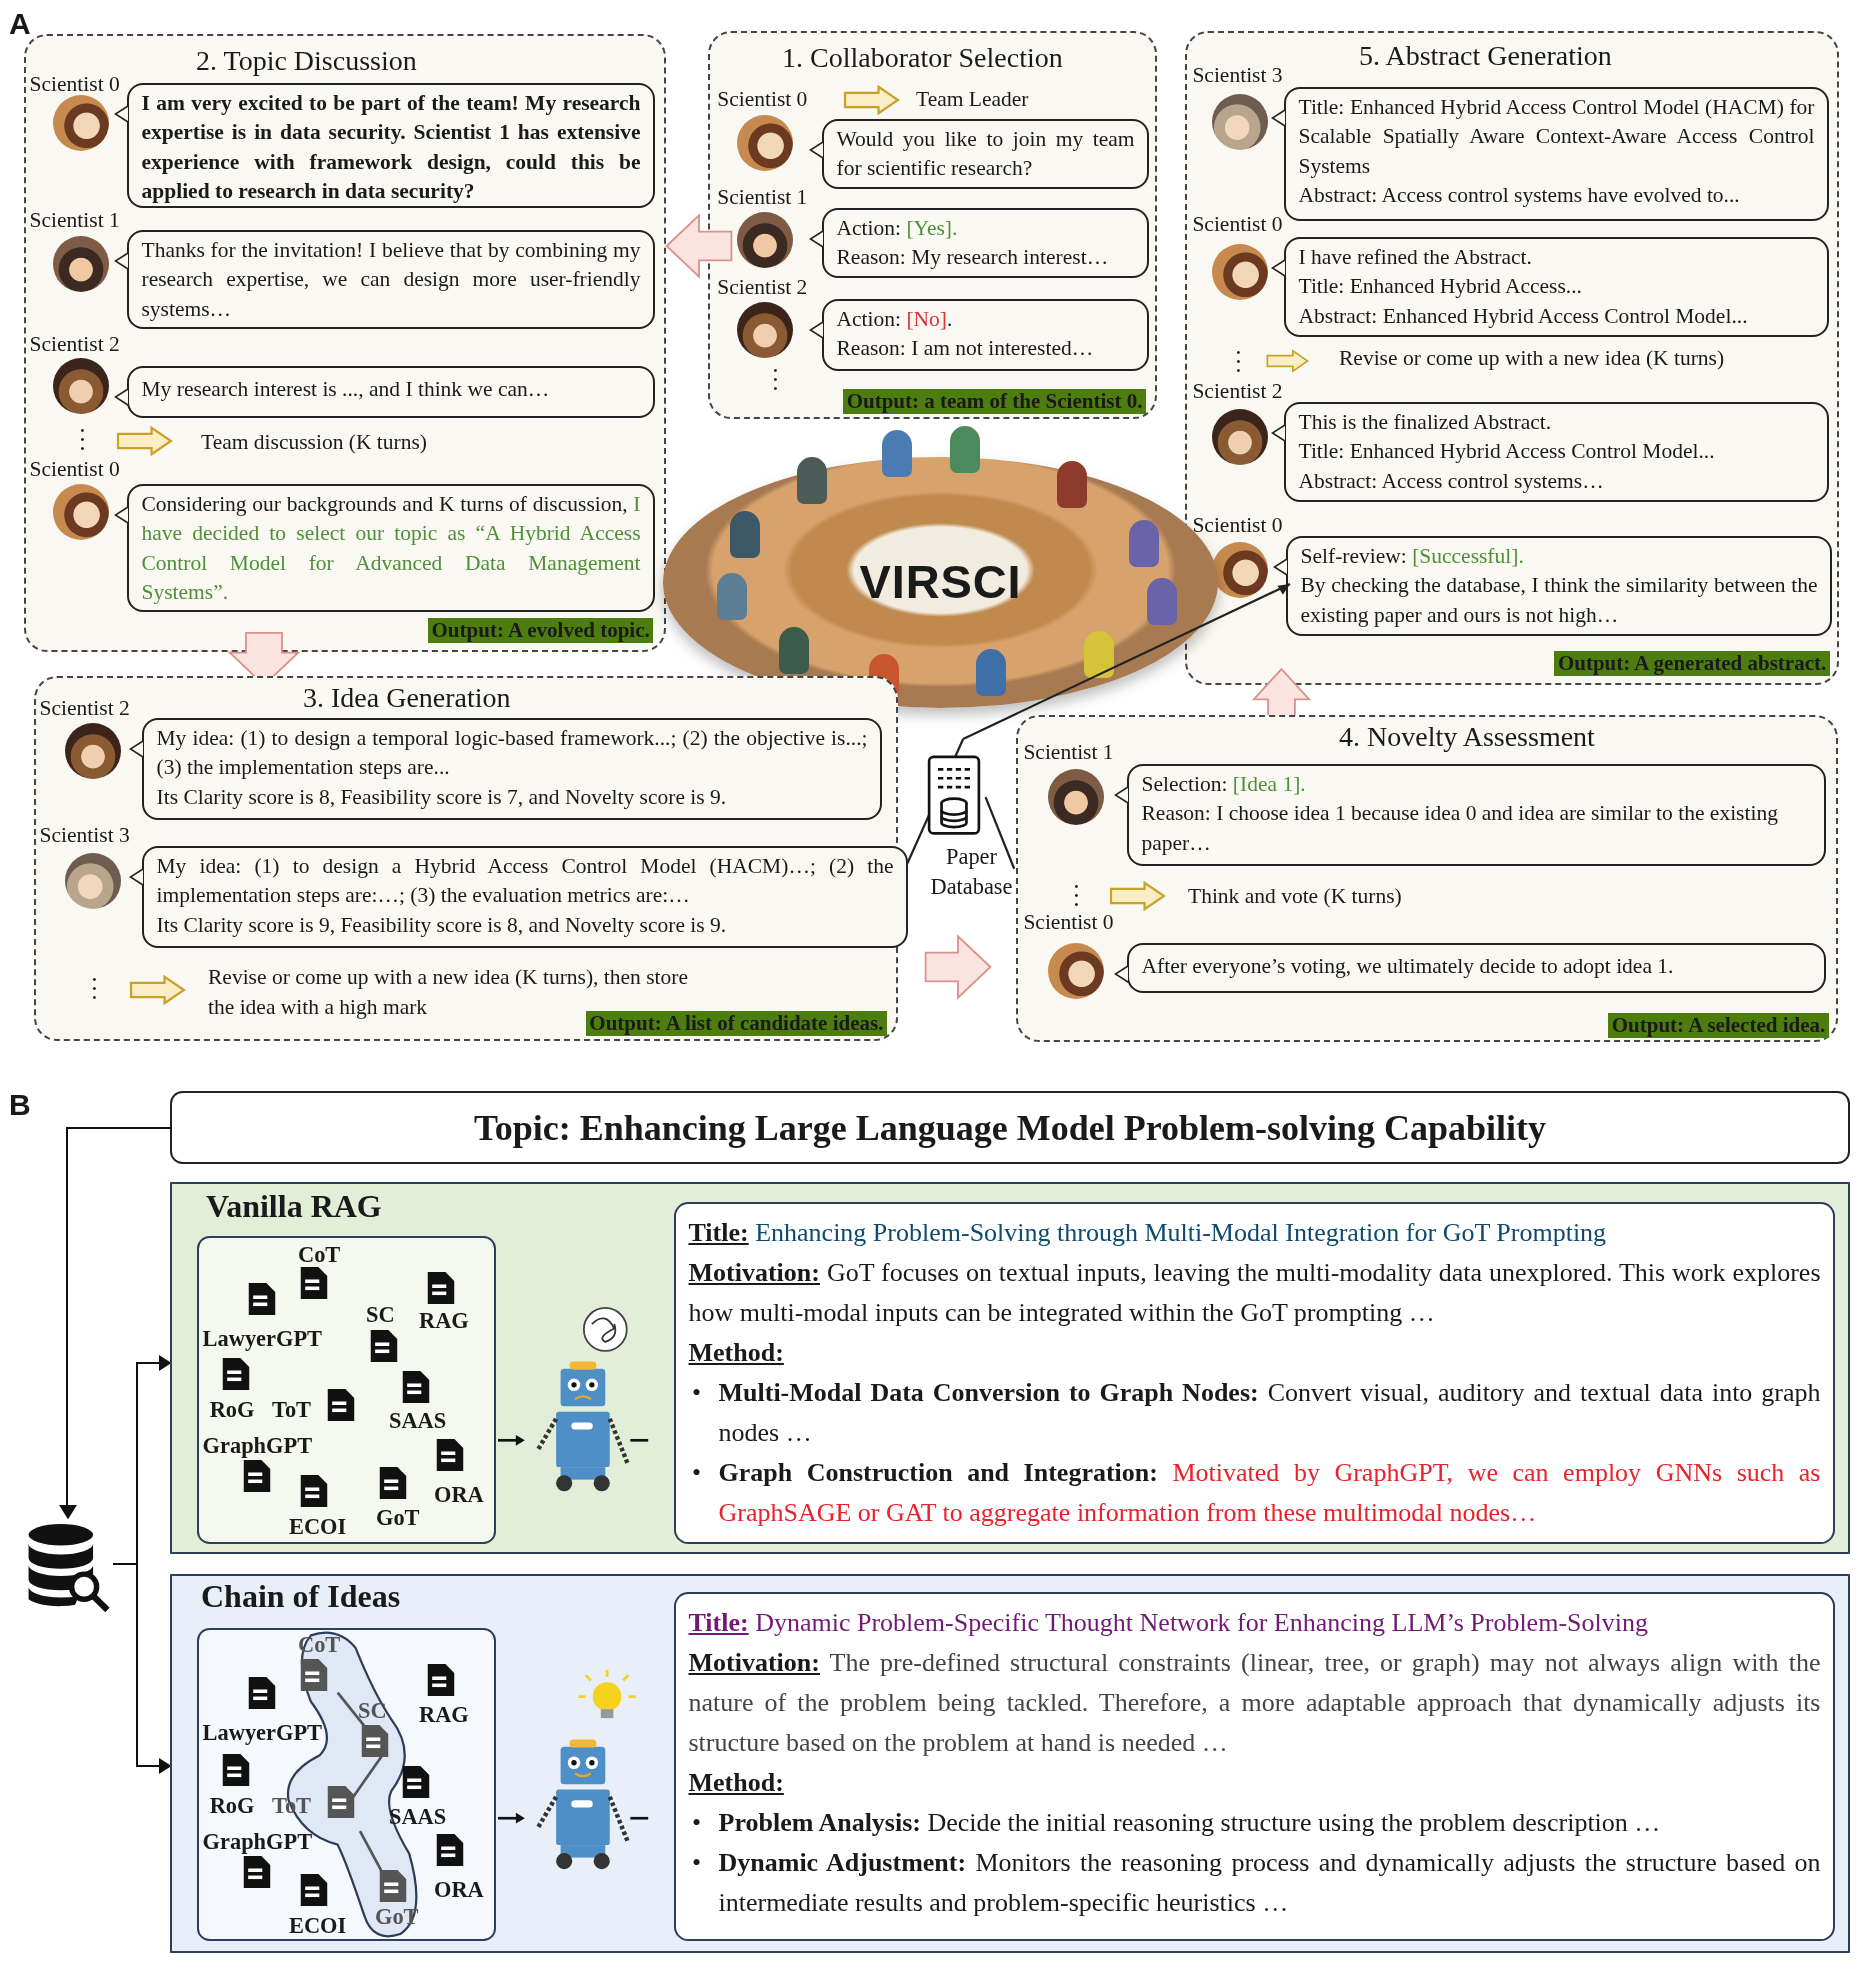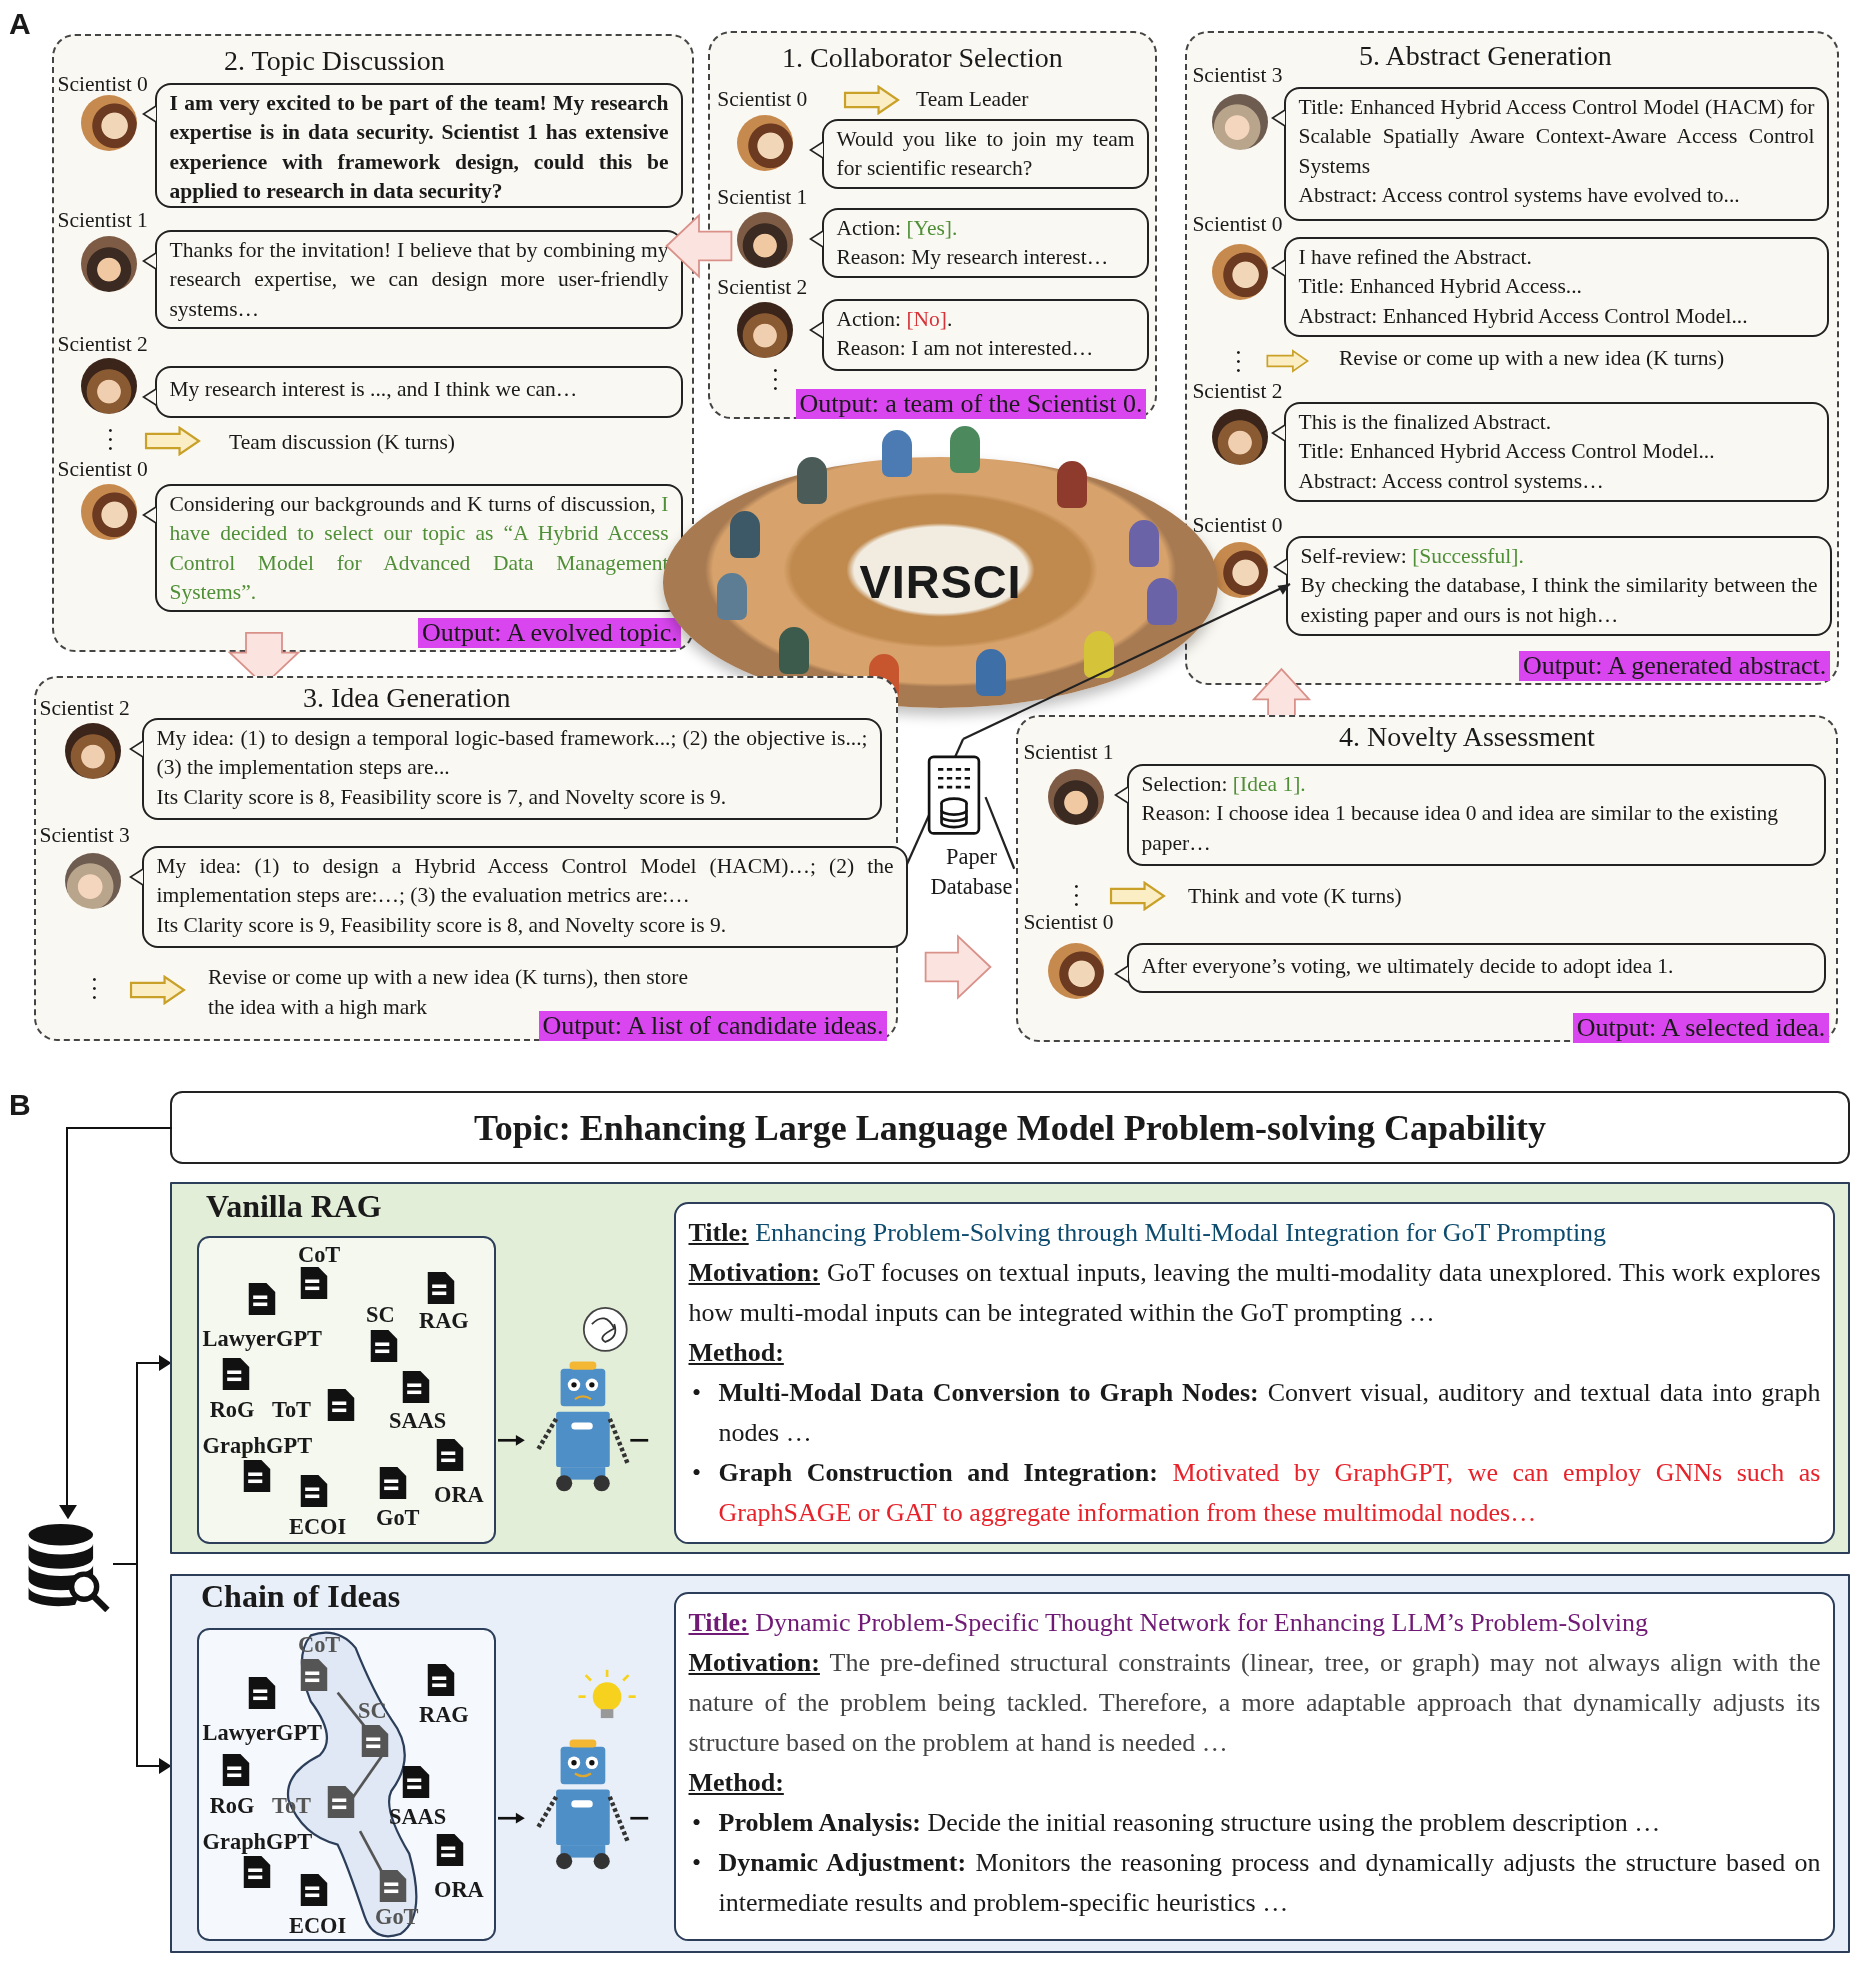--- a/index.html
+++ b/index.html
@@ -16,21 +16,21 @@
   .avatar.a2 { background: radial-gradient(circle at 50% 60%, #f0cfb0 0 26%, #8a5a33 28% 50%, #3b2419 52% 100%); }
   .avatar.a3 { background: radial-gradient(circle at 45% 60%, #f3d6bd 0 26%, #b9a58b 28% 50%, #6e5c50 52% 100%); }
   .bubble { position: absolute; border: 2.2px solid #222; border-radius: 16px; background: #faf8f2;
             font-size: 21.5px; line-height: 29.6px; padding: 3.6px 12.5px; text-align: justify; }
   .bubble::before { content: ""; position: absolute; left: -15px; top: 19.7px; width: 0; height: 0;
             border-top: 9.9px solid transparent; border-bottom: 9.9px solid transparent; border-right: 14.3px solid #222; }
   .bubble::after { content: ""; position: absolute; left: -11.6px; top: 22.4px; width: 0; height: 0;
             border-top: 7.2px solid transparent; border-bottom: 7.2px solid transparent; border-right: 11.6px solid #faf8f2; }
   .green { color: #4f8f37; }
   .red { color: #d7343a; }
-  .output { position: absolute; background: #d946ef; font-size: 26px; padding: 0 3.6px; white-space: nowrap; }
+  .output { position: absolute; background: #4d7c0f; font-size: 21px; padding: 0 3.6px; white-space: nowrap; font-weight: bold; }
   .dots { position: absolute; font-size: 25px; line-height: 9px; width: 9px; text-align: center; }
   .yarrow { position: absolute; width: 57px; height: 30px; }
   .note { position: absolute; font-size: 21.5px; white-space: nowrap; }
   .pink-arrow { position: absolute; }
   .virsci { position: absolute; left: 663px; top: 421px; width: 555px; height: 287px; }
   .virsci-disc { position: absolute; left: 0; top: 36px; width: 555px; height: 251px; border-radius: 50%;
                  background: radial-gradient(ellipse at 50% 45%, #f2ece0 0 22%, #c08a4f 24% 38%, #d7a26b 40% 58%, #a77a52 60% 80%, #c9b59c 82% 100%);
                  box-shadow: 0 7.2px 12.5px rgba(0,0,0,0.25); }
   .virsci-text { position: absolute; left: 0; right: 0; top: 133px; text-align: center;
                  font-family: "Liberation Sans", "DejaVu Sans", sans-serif; font-weight: bold; font-size: 47px; letter-spacing: 0.9px; }
@@ -52,21 +52,21 @@
   .result-box li::before { content: "•"; position: absolute; left: 3.6px; }
   .result-box b { font-weight: bold; }
   .grey { color: #444; }
   .line { position: absolute; background: #111; }
 </style>
 </head>
 <body>
 
 <div class="abs panel-label" style="left:9px;top:7.2px;">A</div>
 
-<div class="stage" style="left:52px;top:34px;width:642px;height:618px;">
+<div class="stage" style="left:24px;top:34px;width:642px;height:618px;">
   <div class="stage-title" style="left:170px;top:9px;">2. Topic Discussion</div>
 
   <div class="sci" style="left:3.6px;top:36px;">Scientist 0</div>
   <div class="avatar" style="left:27px;top:59px;"></div>
   <div class="bubble" style="left:101px;top:47px;width:528px;height:125px;font-weight:bold;">I am very excited to be part of the team! My research expertise is in data security. Scientist 1 has extensive experience with framework design, could this be applied to research in data security?</div>
 
   <div class="sci" style="left:3.6px;top:172px;">Scientist 1</div>
   <div class="avatar a1" style="left:27px;top:200px;"></div>
   <div class="bubble" style="left:101px;top:194px;width:528px;height:99px;">Thanks for the invitation! I believe that by combining my research expertise, we can design more user-friendly systems…</div>
 

